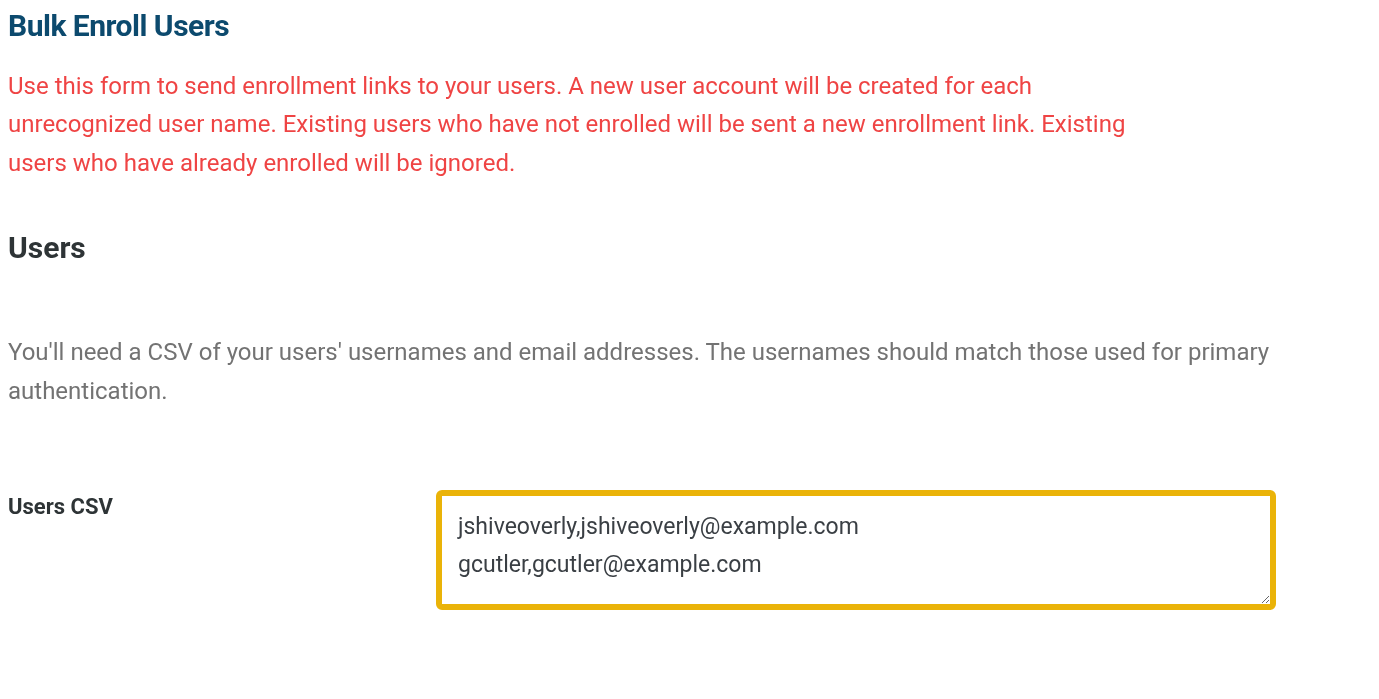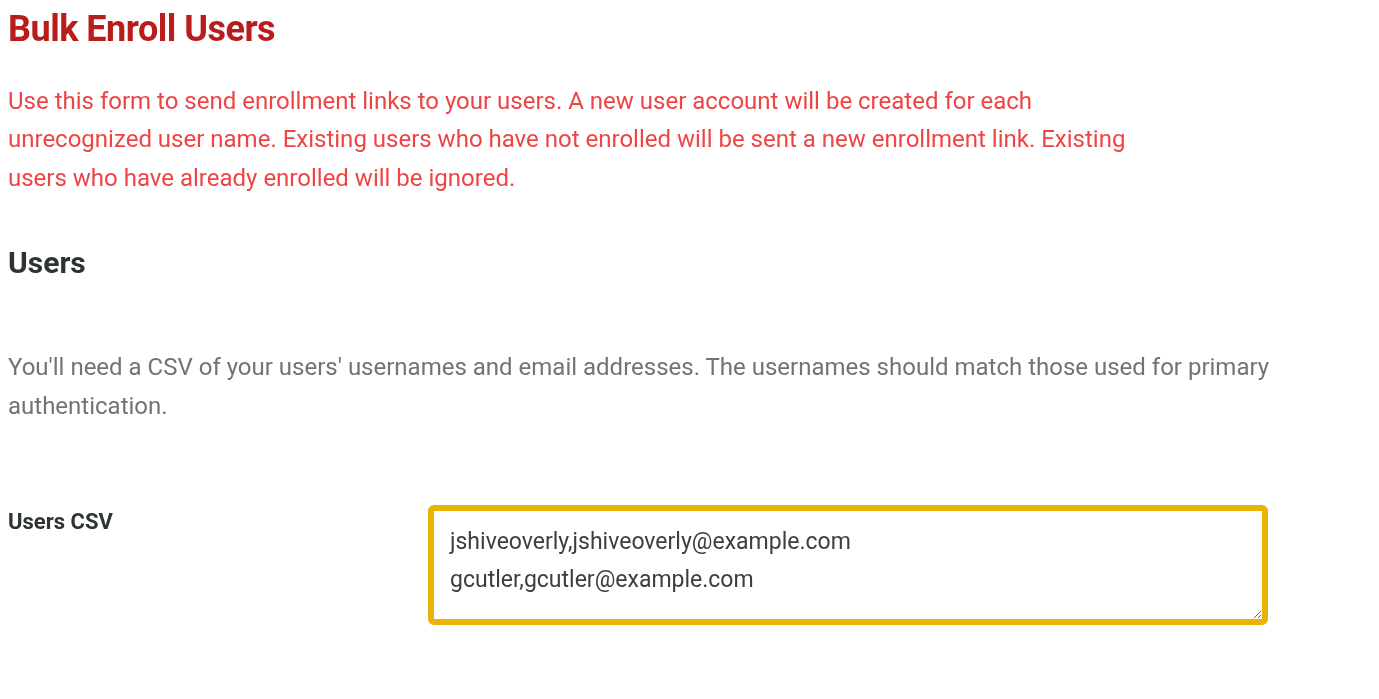--- a/index.html
+++ b/index.html
@@ -8,24 +8,24 @@
       padding: 0;
     }
     body {
       font-family: -apple-system, BlinkMacSystemFont, "Segoe UI", Roboto, Helvetica, Arial, sans-serif;
       background: #ffffff;
       color: #333333;
       padding: 8px;
       width: 1379px;
     }
     .page-title {
-      font-size: 36px;
+      font-size: 30px;
       font-weight: 700;
-      color: #b91c1c;
-      margin-bottom: 32px;
+      color: #0c4a6e;
+      margin-bottom: 24px;
       letter-spacing: -0.5px;
     }
     .intro-text {
       font-size: 24px;
       line-height: 1.6;
       color: #ef4444;
       max-width: 1160px;
       margin-bottom: 48px;
     }
     .section-heading {
@@ -37,21 +37,21 @@
     .section-desc {
       font-size: 24px;
       line-height: 1.6;
       color: #737373;
       max-width: 1360px;
       margin-bottom: 80px;
     }
     .form-row {
       display: flex;
       align-items: flex-start;
-      gap: 0;
+      gap: 8px;
     }
     .form-label {
       font-size: 22px;
       font-weight: 700;
       color: #2e3436;
       width: 420px;
       padding-top: 4px;
       flex-shrink: 0;
     }
     .csv-textarea {

